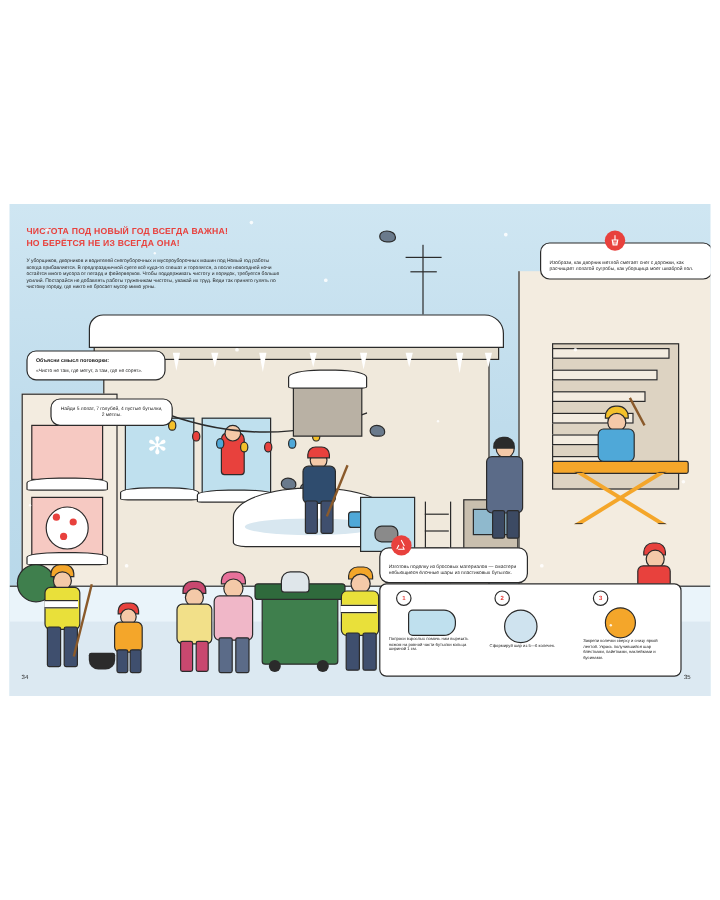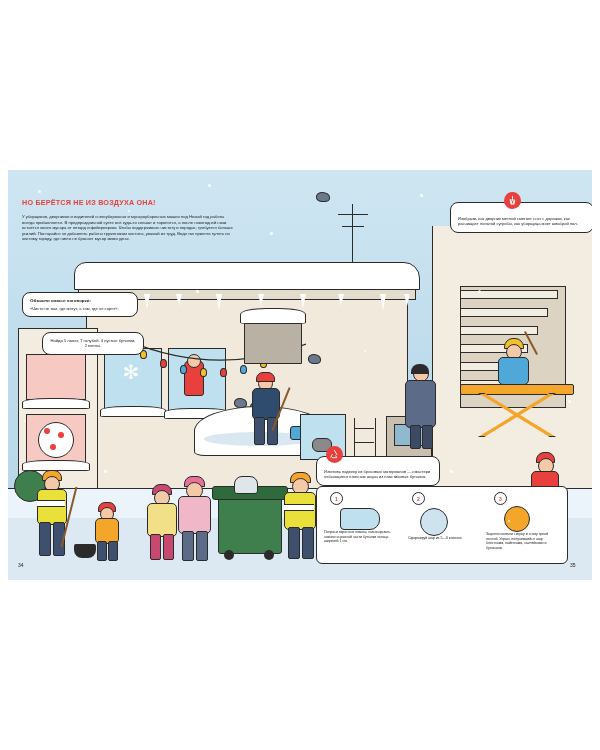--- a/index.html
+++ b/index.html
@@ -239,21 +239,22 @@
     <div class="blk" style="left:8px;top:0;width:17px;height:9px;background:#e8413d;border:1.2px solid #2b2b2b;border-radius:8px 8px 0 0;"></div>
     <div class="p-head" style="left:10px;top:6px;width:14px;height:14px;"></div>
     <div class="p-body" style="left:3px;top:19px;width:26px;height:26px;background:#e8413d;"></div>
     <div class="p-leg" style="left:6px;top:44px;width:9px;height:16px;"></div>
     <div class="p-leg" style="left:18px;top:44px;width:9px;height:16px;"></div>
   </div>
 
   <div class="pageno" style="left:10px;top:392px;">34</div>
   <div class="pageno" style="left:562px;top:392px;">35</div>
 
-  <div class="headline" style="left:14px;top:28px;width:230px;">НО БЕРЁТСЯ НЕ ИЗ ВОЗДУХА ОНА!</div>
+  <div class="headline" style="left:14px;top:18px;width:230px;">ЧИСТОТА ПОД НОВЫЙ ГОД ВСЕГДА ВАЖНА!</div>
+  <div class="headline" style="left:14px;top:28px;width:230px;">НО БЕРЁТСЯ НЕ ИЗ ВСЕГДА ОНА!</div>
   <div class="intro" style="left:14px;top:44px;">У уборщиков, дворников и водителей снегоуборочных и мусороуборочных машин под Новый год работы всегда прибавляется. В предпраздничной суете всё куда-то спешат и торопятся, а после новогодней ночи остаётся много мусора от петард и фейерверков. Чтобы поддерживать чистоту и порядок, требуется больше усилий. Постарайся не добавлять работы труженикам чистоты, уважай их труд. Веди так принято гулять по чистому городу, где никто не бросает мусор мимо урны.</div>
 
   <div class="bubble" style="left:14px;top:122px;width:100px;">
     <div class="bubble-title">Объясни смысл поговорки:</div>
     <div style="margin-top:2px;">«Чисто не там, где метут, а там, где не сорят».</div>
   </div>
 
   <div class="bubble" style="left:34px;top:162px;width:86px;text-align:center;">
     <div>Найди 5 лопат, 7 голубей, 4 пустые бутылки, 2 метлы.</div>
   </div>

